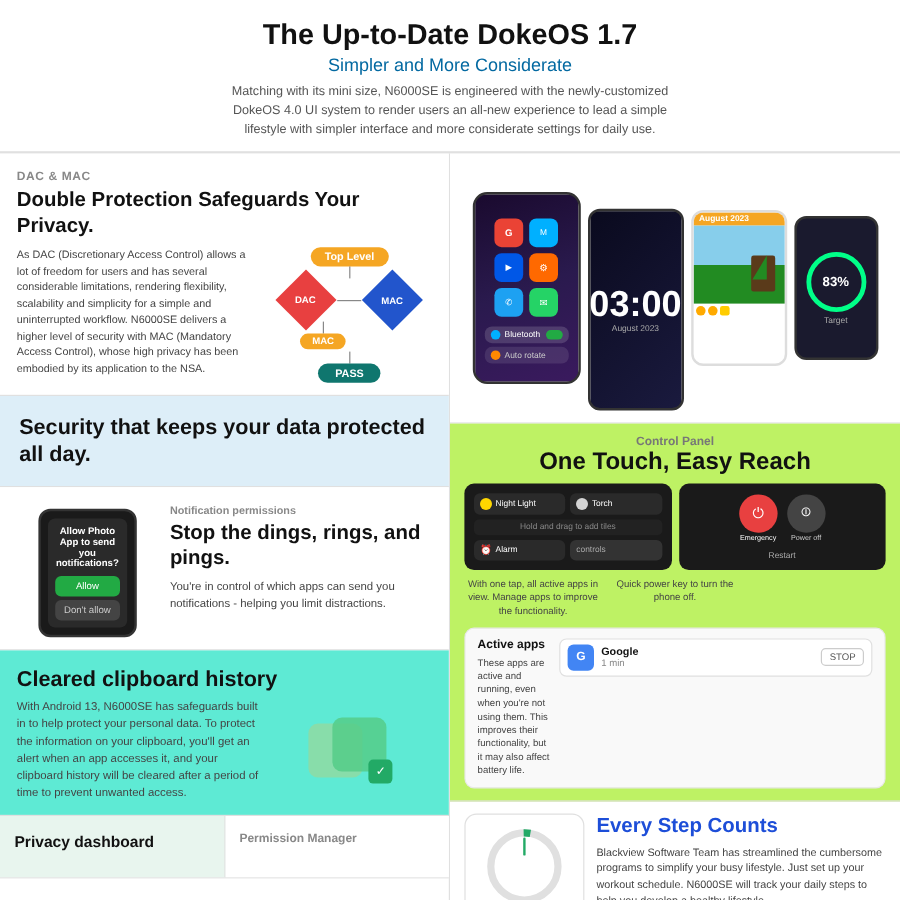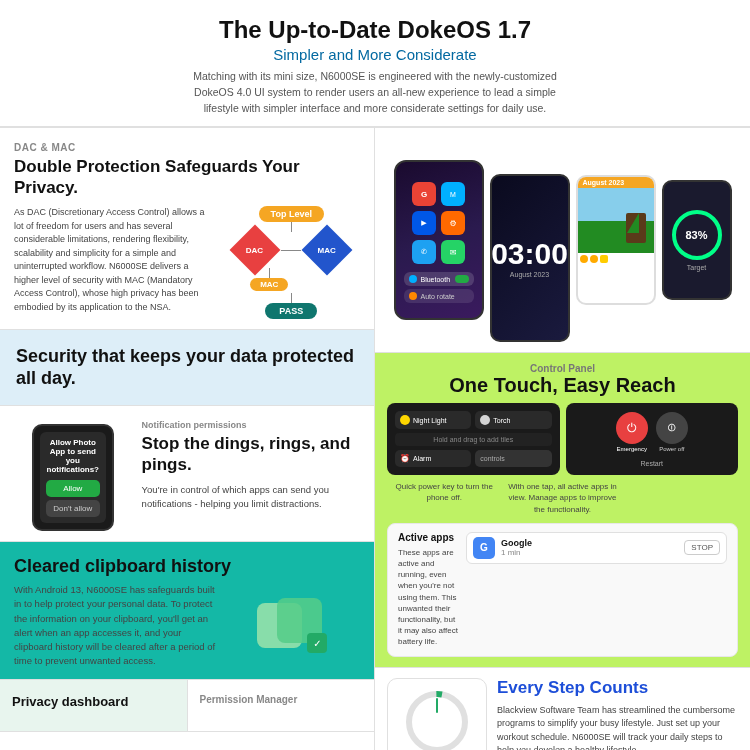--- a/index.html
+++ b/index.html
@@ -77,21 +77,21 @@
             </div>
           </div>
         </div>
         <div style="flex:1.3;">
           <div style="font-size:9px; color:#888; font-weight:600; margin-bottom:4px;">Notification permissions</div>
           <h3 style="font-size:17px; font-weight:800; color:#111; line-height:1.2;">Stop the dings, rings, and pings.</h3>
           <p style="font-size:9.5px; color:#444; margin-top:8px; line-height:1.5;">You're in control of which apps can send you notifications - helping you limit distractions.</p>
         </div>
       </div>
 
-      <div style="background:#14b8a6; padding:14px 14px 10px; border-bottom:1px solid #e0e0e0;">
+      <div style="background:#5eead4; padding:14px 14px 10px; border-bottom:1px solid #e0e0e0;">
         <h3 style="font-size:18px; font-weight:800; color:#111; margin-bottom:6px;">Cleared clipboard history</h3>
         <div style="display:flex; gap:8px;">
           <p style="font-size:9.5px; color:#444; line-height:1.5; flex:1.2;">With Android 13, N6000SE has safeguards built in to help protect your personal data. To protect the information on your clipboard, you'll get an alert when an app accesses it, and your clipboard history will be cleared after a period of time to prevent unwanted access.</p>
           <div style="flex:0.8; display:flex; align-items:center; justify-content:center;">
 
             <div style="position:relative; width:70px; height:55px;">
               <div style="width:45px; height:45px; background:#88ddaa; border-radius:8px; position:absolute; left:0; top:5px;"></div>
               <div style="width:45px; height:45px; background:#55cc88; border-radius:8px; position:absolute; left:20px; top:0; opacity:0.85;"></div>
               <div style="position:absolute; right:0; bottom:0; width:20px; height:20px; background:#22aa66; border-radius:4px; display:flex; align-items:center; justify-content:center;">
                 <span style="color:#fff; font-size:10px;">✓</span>
@@ -219,29 +219,29 @@
                   <span style="color:#fff; font-size:10px;">⏼</span>
                 </div>
                 <span style="font-size:6px; color:#ccc;">Power off</span>
               </div>
             </div>
             <span style="font-size:7px; color:#aaa;">Restart</span>
           </div>
         </div>
 
         <div style="display:grid; grid-template-columns:1fr 1fr 1fr; gap:4px; margin-top:4px;">
+          <p style="font-size:8px; color:#444; line-height:1.4; text-align:center;">With one tap, all active apps in view. Manage apps to improve the functionality.</p>
           <p style="font-size:8px; color:#444; line-height:1.4; text-align:center;">Quick power key to turn the phone off.</p>
-          <p style="font-size:8px; color:#444; line-height:1.4; text-align:center;">With one tap, all active apps in view. Manage apps to improve the functionality.</p>
         </div>
 
         <div style="background:#f9f9f9; border-radius:8px; padding:8px 10px; margin-top:8px; border:1px solid #e8e8e8;">
           <div style="display:flex; gap:8px; align-items:flex-start;">
             <div style="flex:0 0 60px;">
               <div style="font-size:10px; font-weight:700; color:#111; margin-bottom:4px;">Active apps</div>
-              <p style="font-size:8px; color:#444; line-height:1.4;">These apps are active and running, even when you're not using them. This unwanted their functionality, but it may also affect battery life.</p>
+              <p style="font-size:8px; color:#444; line-height:1.4;">These apps are active and running, even when you're not using them. This improves their functionality, but it may also affect battery life.</p>
             </div>
             <div style="flex:1; display:flex; align-items:center; gap:6px; background:#fff; border:1px solid #e0e0e0; border-radius:6px; padding:4px 6px;">
               <div style="width:22px; height:22px; border-radius:5px; background:#4285f4; display:flex; align-items:center; justify-content:center; font-size:10px; color:#fff; font-weight:700;">G</div>
               <div>
                 <div style="font-size:9px; font-weight:700; color:#111;">Google</div>
                 <div style="font-size:8px; color:#888;">1 min</div>
               </div>
               <button style="margin-left:auto; background:#fff; border:1px solid #ccc; border-radius:4px; padding:2px 6px; font-size:8px; color:#555; cursor:pointer;">STOP</button>
             </div>
           </div>

